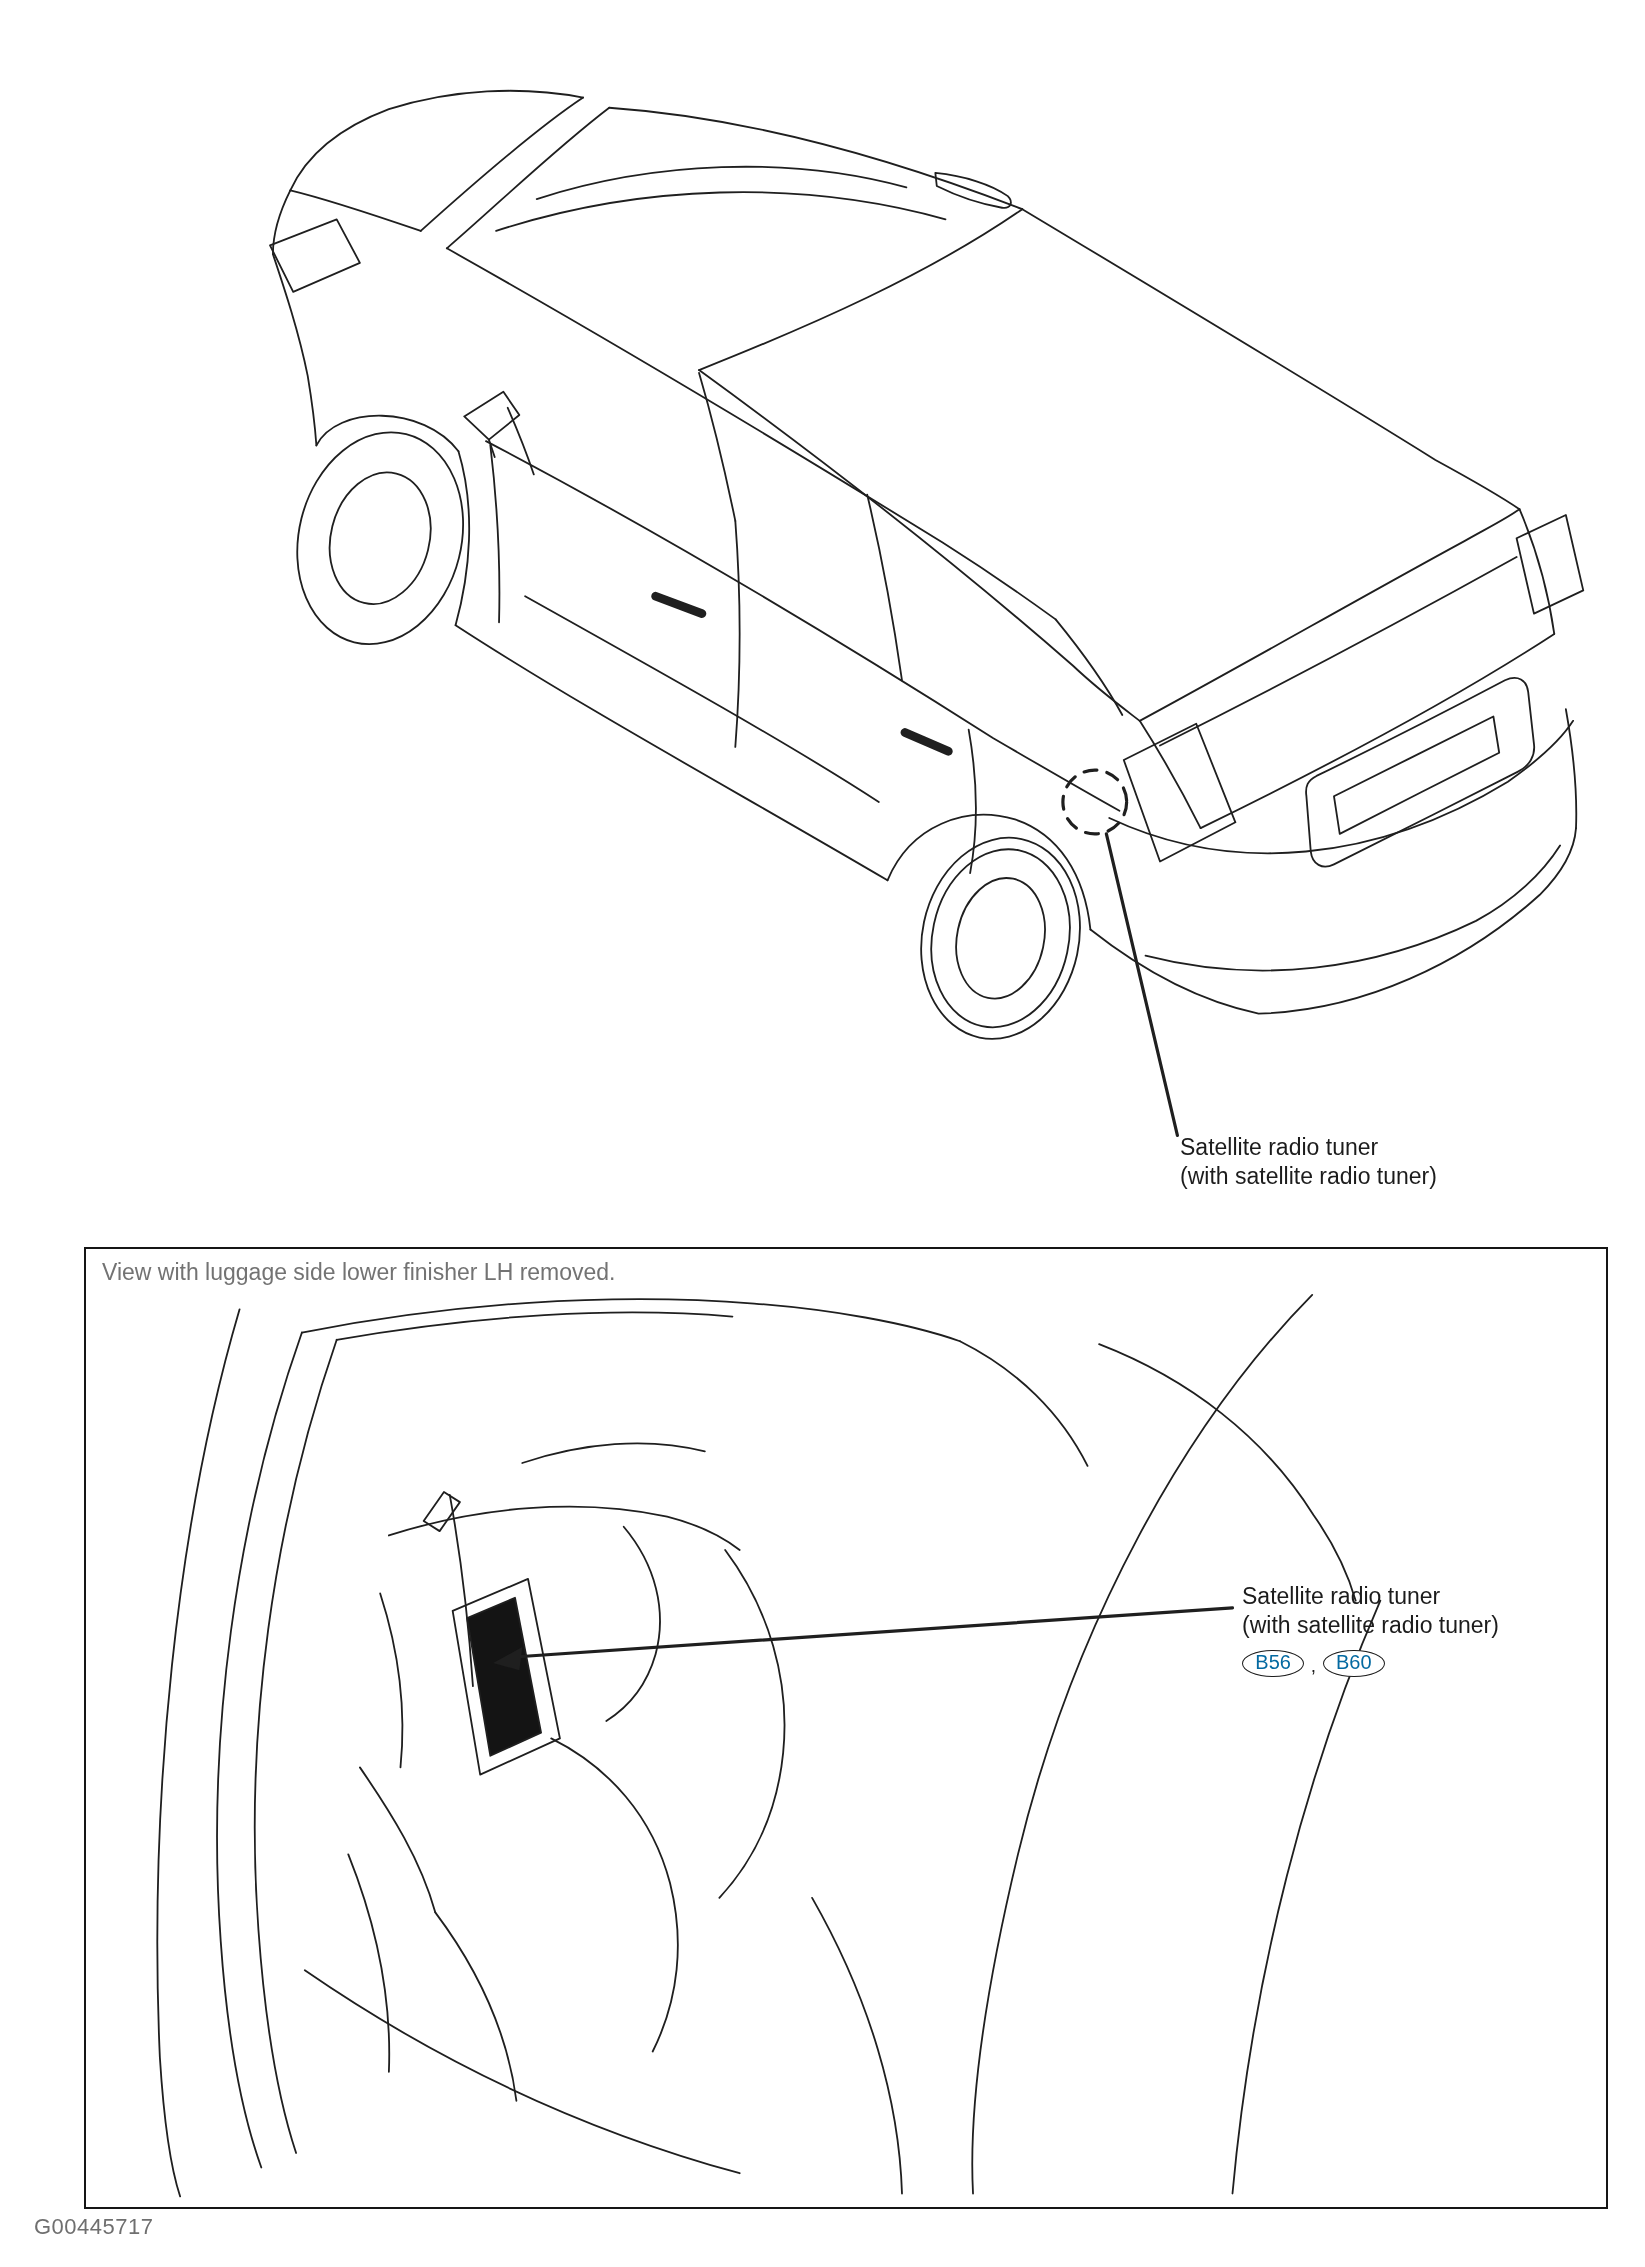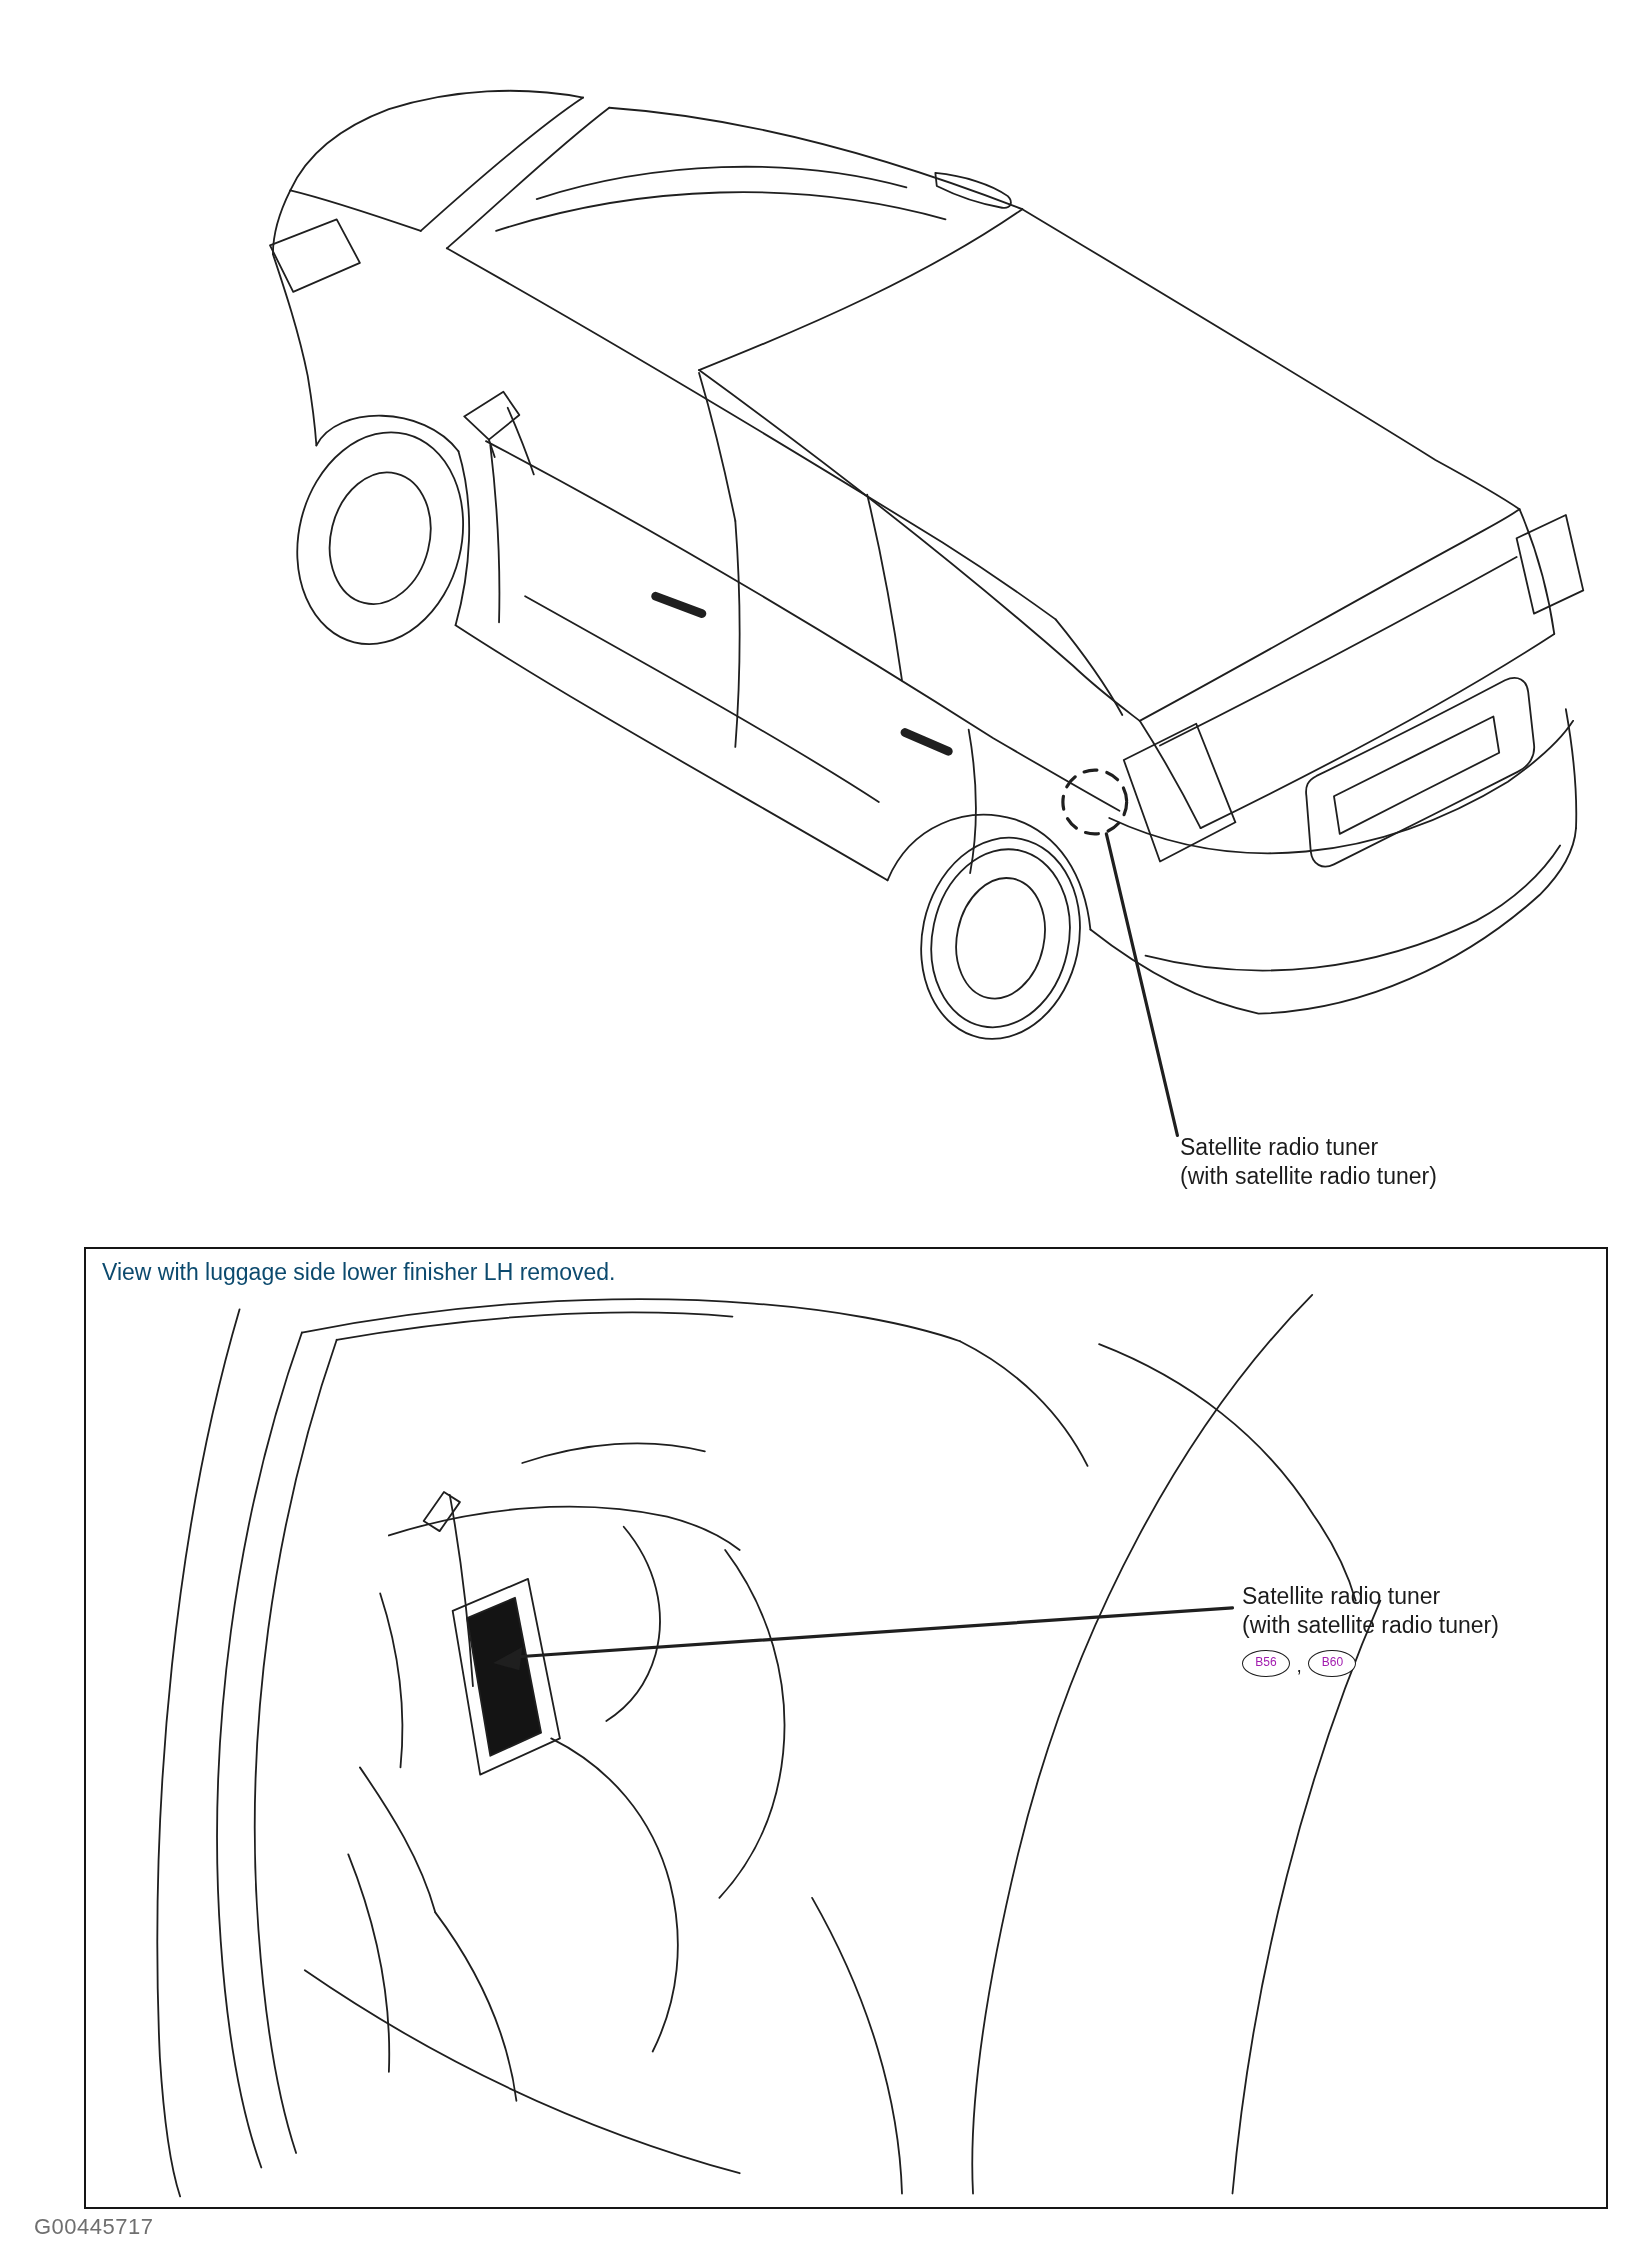--- a/index.html
+++ b/index.html
@@ -54,37 +54,37 @@
   }
   #overview-label { left: 1180px; top: 1105px; }
   #detail-label   { left: 1242px; top: 1554px; }
   #detail-caption {
     position: absolute;
     left: 102px;
     top: 1230px;
     z-index: 3;
     font-size: 23px;
     line-height: 28px;
-    color: #0c4a6e;
+    color: #737373;
     white-space: nowrap;
   }
   .badge-row {
     margin-top: 9.5px;
     display: flex;
     align-items: flex-end;
     gap: 6.6px;
   }
   .badge {
     display: inline-block;
     border: 1.9px solid #1c1c1c;
     border-radius: 50%;
     padding: 3.8px 12.3px 4.7px 12.3px;
-    font-size: 12px;
+    font-size: 20px;
     line-height: 17px;
-    color: #a21caf;
+    color: #0369a1;
     background: #ffffff;
   }
   .badge-comma {
     font-size: 19px;
     line-height: 19px;
     padding-bottom: 1.9px;
   }
   #figure-code {
     position: absolute;
     left: 34px;

